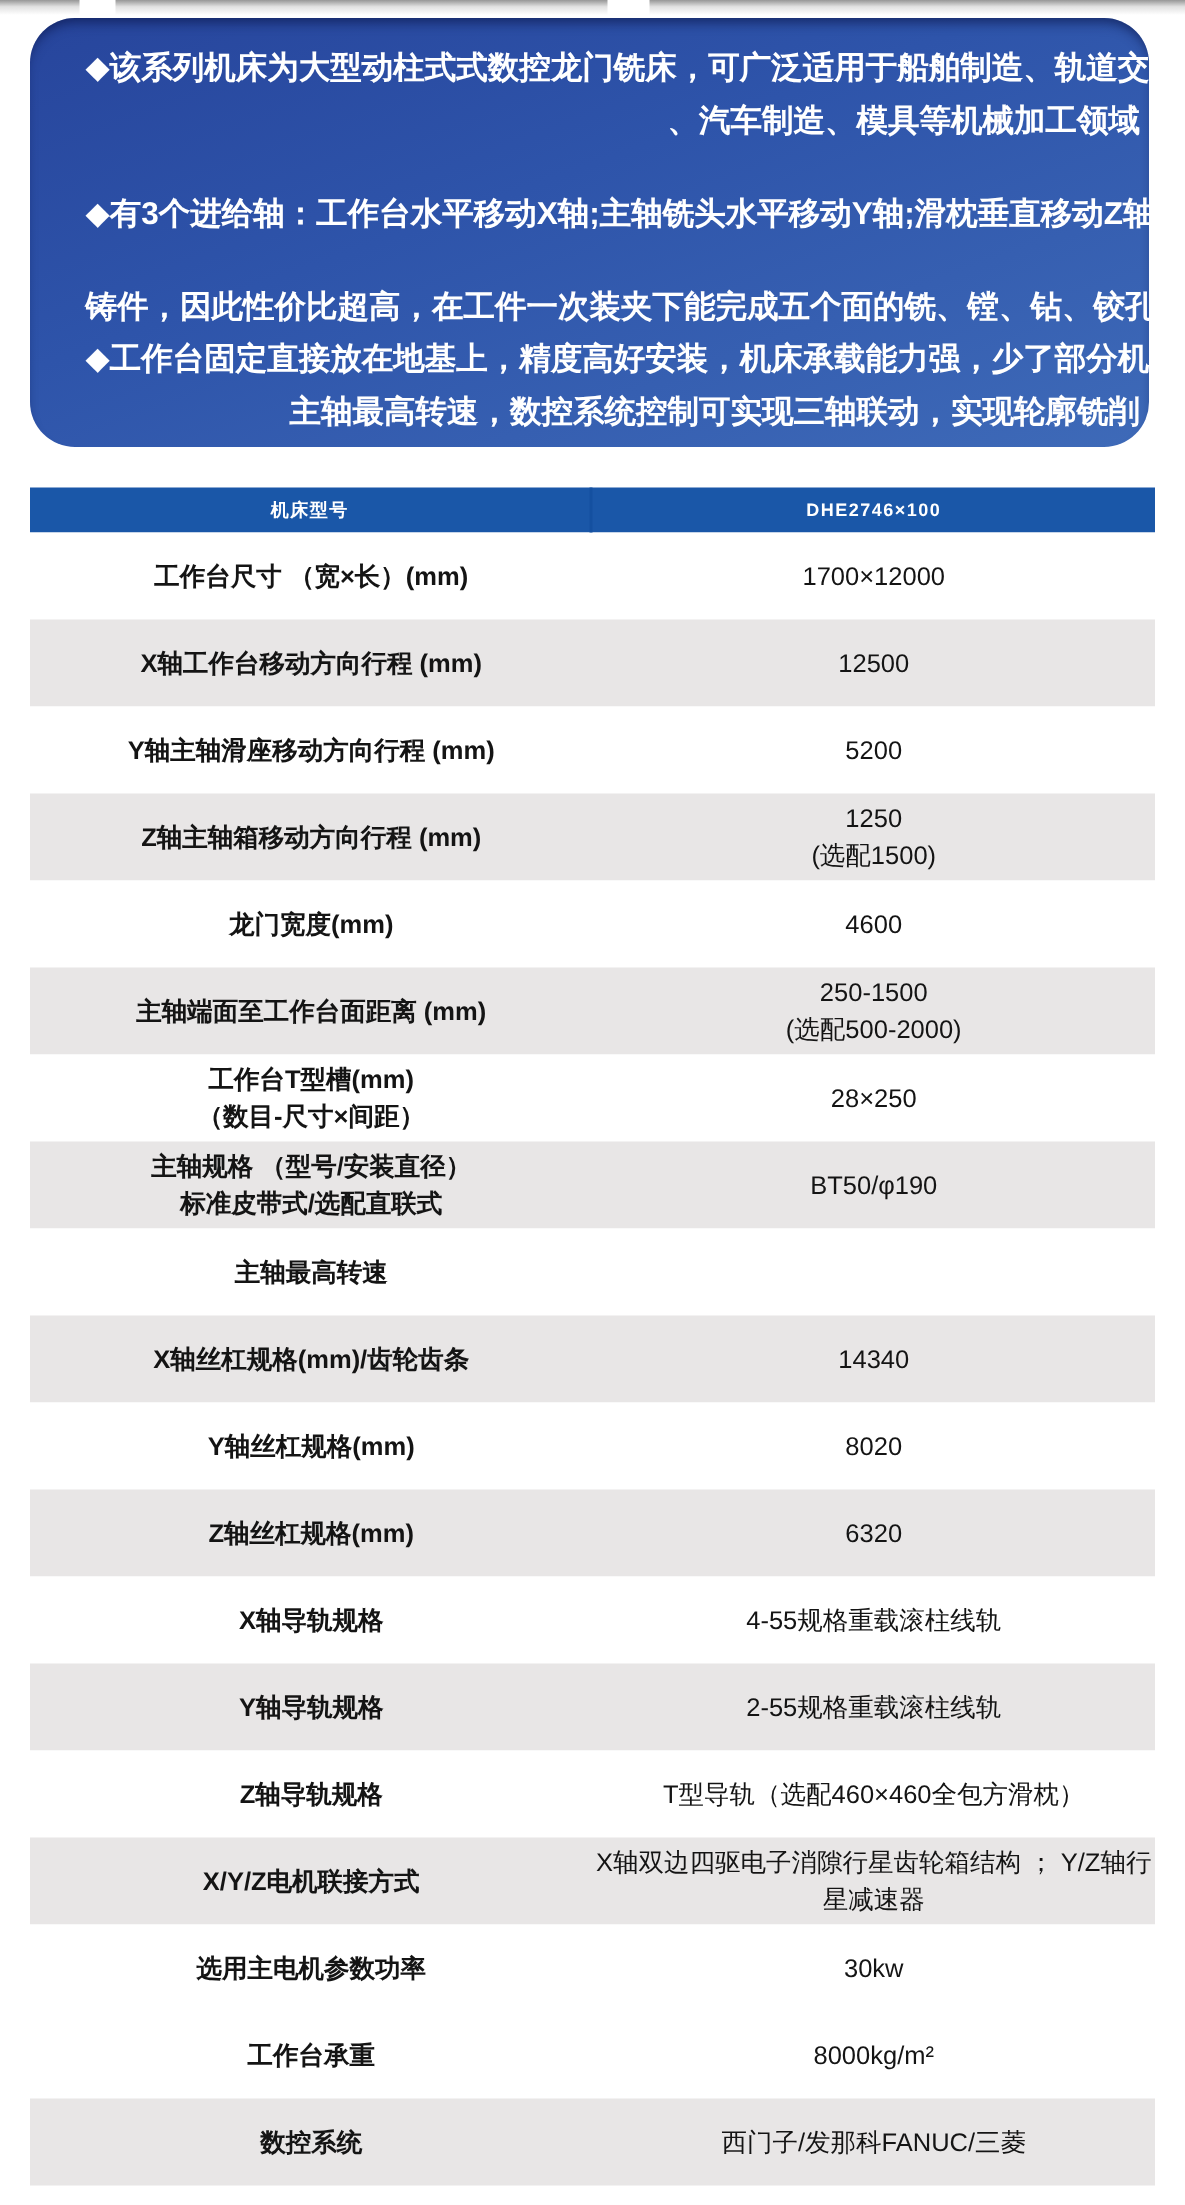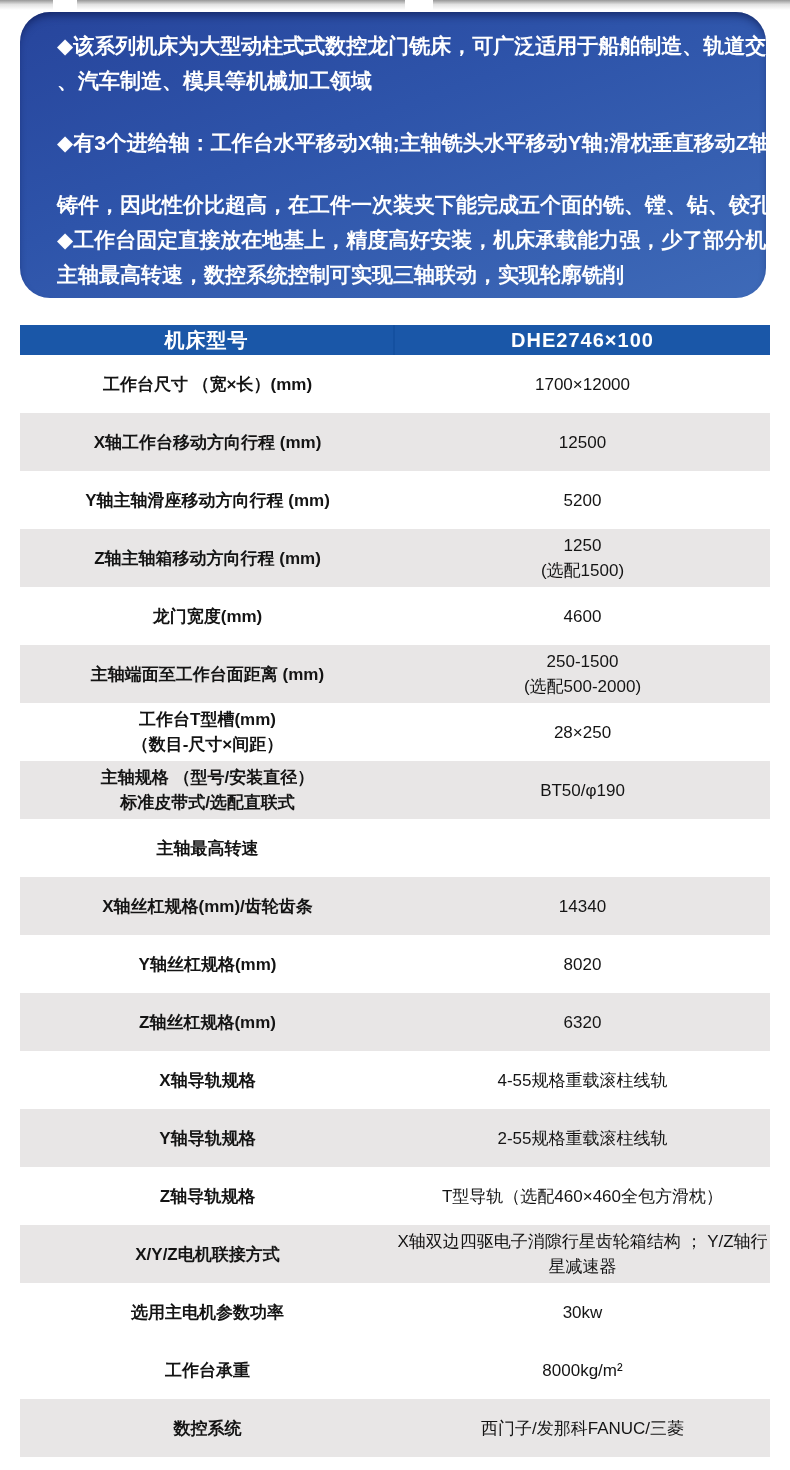--- a/index.html
+++ b/index.html
@@ -20,31 +20,31 @@
   .hero{
     position:absolute;top:12px;left:20px;width:746px;height:286px;
     border-radius:30px;
     background:linear-gradient(160deg,#27459c 0%,#2e54aa 42%,#3e6ab8 100%);
     box-shadow:inset 0 6px 8px -3px rgba(9,20,70,.65);
     box-sizing:border-box;
     padding:16px 6px 0 37px;
   }
   .bullet{margin:0 0 27px 0;}
   .bullet .line{
-    color:#ffffff;font-size:21px;line-height:35px;font-weight:bold;white-space:nowrap;
+    color:#ffffff;font-size:21px;line-height:35px;font-weight:bold;white-space:nowrap;text-align:right;
   }
 
   
   .spec-table{position:absolute;top:325px;left:20px;width:750px;}
   .thead{
     height:30px;background:#1a57a8;display:flex;align-items:stretch;
   }
   .thead .th{
     width:50%;display:flex;align-items:center;justify-content:center;
-    color:#ffffff;font-weight:bold;font-size:20px;letter-spacing:1px;
+    color:#ffffff;font-weight:bold;font-size:12px;letter-spacing:1px;
   }
   .thead .th.model-label{border-right:2px solid #1450a0;box-sizing:border-box;}
   .tbody .row{display:flex;min-height:58px;align-items:center;background:#ffffff;}
   .tbody .row.gray{background:#e8e6e6;}
   .cell{
     width:50%;display:flex;flex-direction:column;justify-content:center;align-items:center;
   }
   .cell .ln{line-height:25px;white-space:nowrap;color:#141414;text-align:center;}
   .cell.label .ln{font-size:17px;font-weight:bold;}
   .cell.value .ln{font-size:17px;font-weight:500;}

